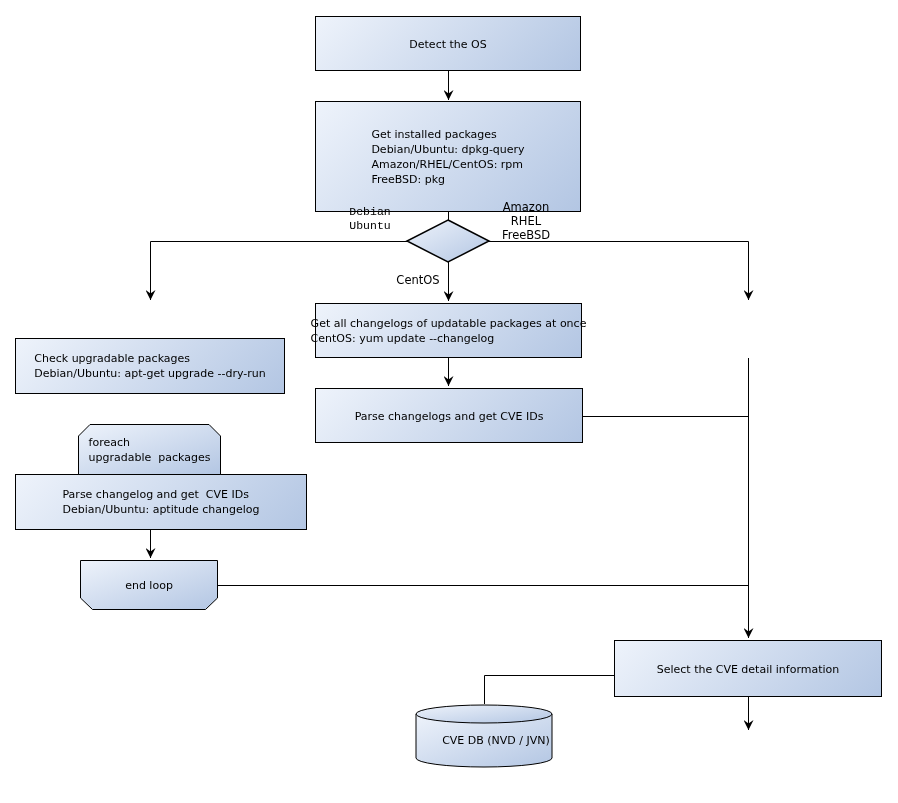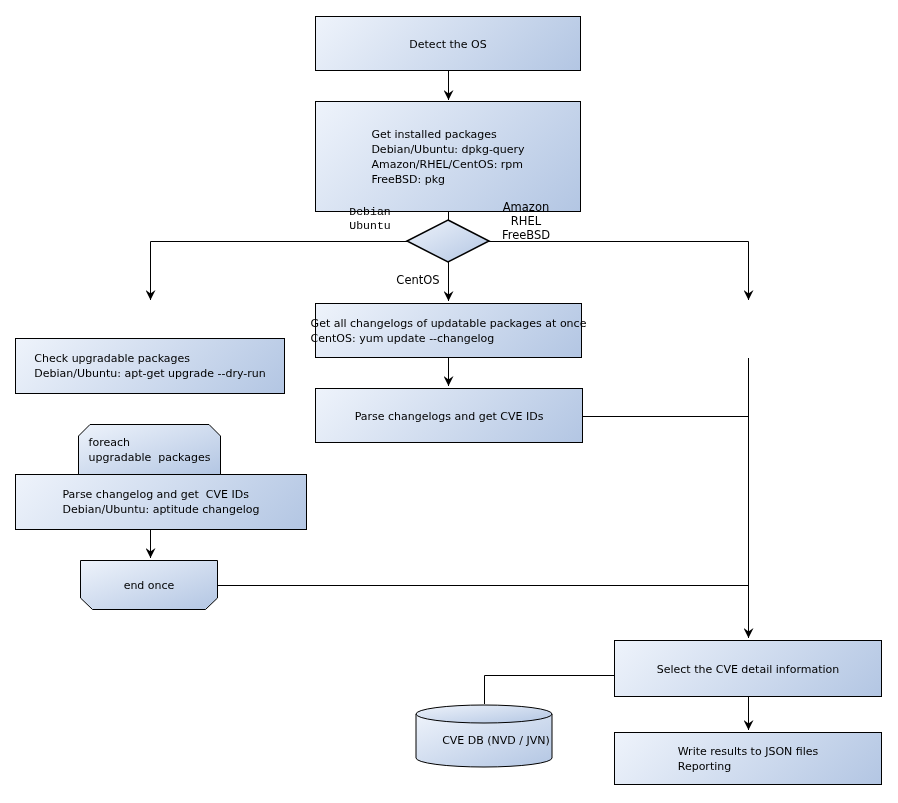--- a/index.html
+++ b/index.html
@@ -113,38 +113,34 @@
 
   <div class="node" style="left:315px; top:388px; width:268px; height:55px;">
     <div class="node-text">Parse changelogs and get CVE IDs</div>
   </div>
 
 
   <div class="node" style="left:614px; top:640px; width:268px; height:57px;">
     <div class="node-text">Select the CVE detail information</div>
   </div>
 
-  <div class="node" style="left:614px; top:732px; width:268px; height:53px;">
-    <div class="node-text">Write results to JSON files
-Reporting</div>
-  </div>
 
   <div class="shape" style="left:78px; top:389px; width:143px; height:51px;margin-top:35px;">
     <svg width="143" height="51" viewBox="0 0 143 51">
       <polygon points="12,0.5 131,0.5 142.5,12 142.5,50.5 0.5,50.5 0.5,12" fill="url(#nodeGrad)" stroke="#000000" stroke-width="1"></polygon>
     </svg>
     <div class="node-text">foreach
 upgradable  packages</div>
   </div>
 
   <div class="shape" style="left:80px; top:560px; width:138px; height:50px;">
     <svg width="138" height="50" viewBox="0 0 138 50">
       <polygon points="0.5,0.5 137.5,0.5 137.5,38 125.5,49.5 12.5,49.5 0.5,38" fill="url(#nodeGrad)" stroke="#000000" stroke-width="1"></polygon>
     </svg>
-    <div class="node-text">end once</div>
+    <div class="node-text">end loop</div>
   </div>
 
   <div class="shape" style="left:415px; top:704px; width:162px; height:64px;">
     <svg width="138" height="64" viewBox="0 0 138 64">
       <path d="M1,10 L1,54 A68,9 0 0 0 137,54 L137,10" fill="url(#nodeGrad)" stroke="#000000" stroke-width="1"></path>
       <ellipse cx="69" cy="10" rx="68" ry="9" fill="url(#nodeGrad)" stroke="#000000" stroke-width="1"></ellipse>
     </svg>
     <div class="node-text" style="top:56%;">CVE DB (NVD / JVN)</div>
   </div>
 

